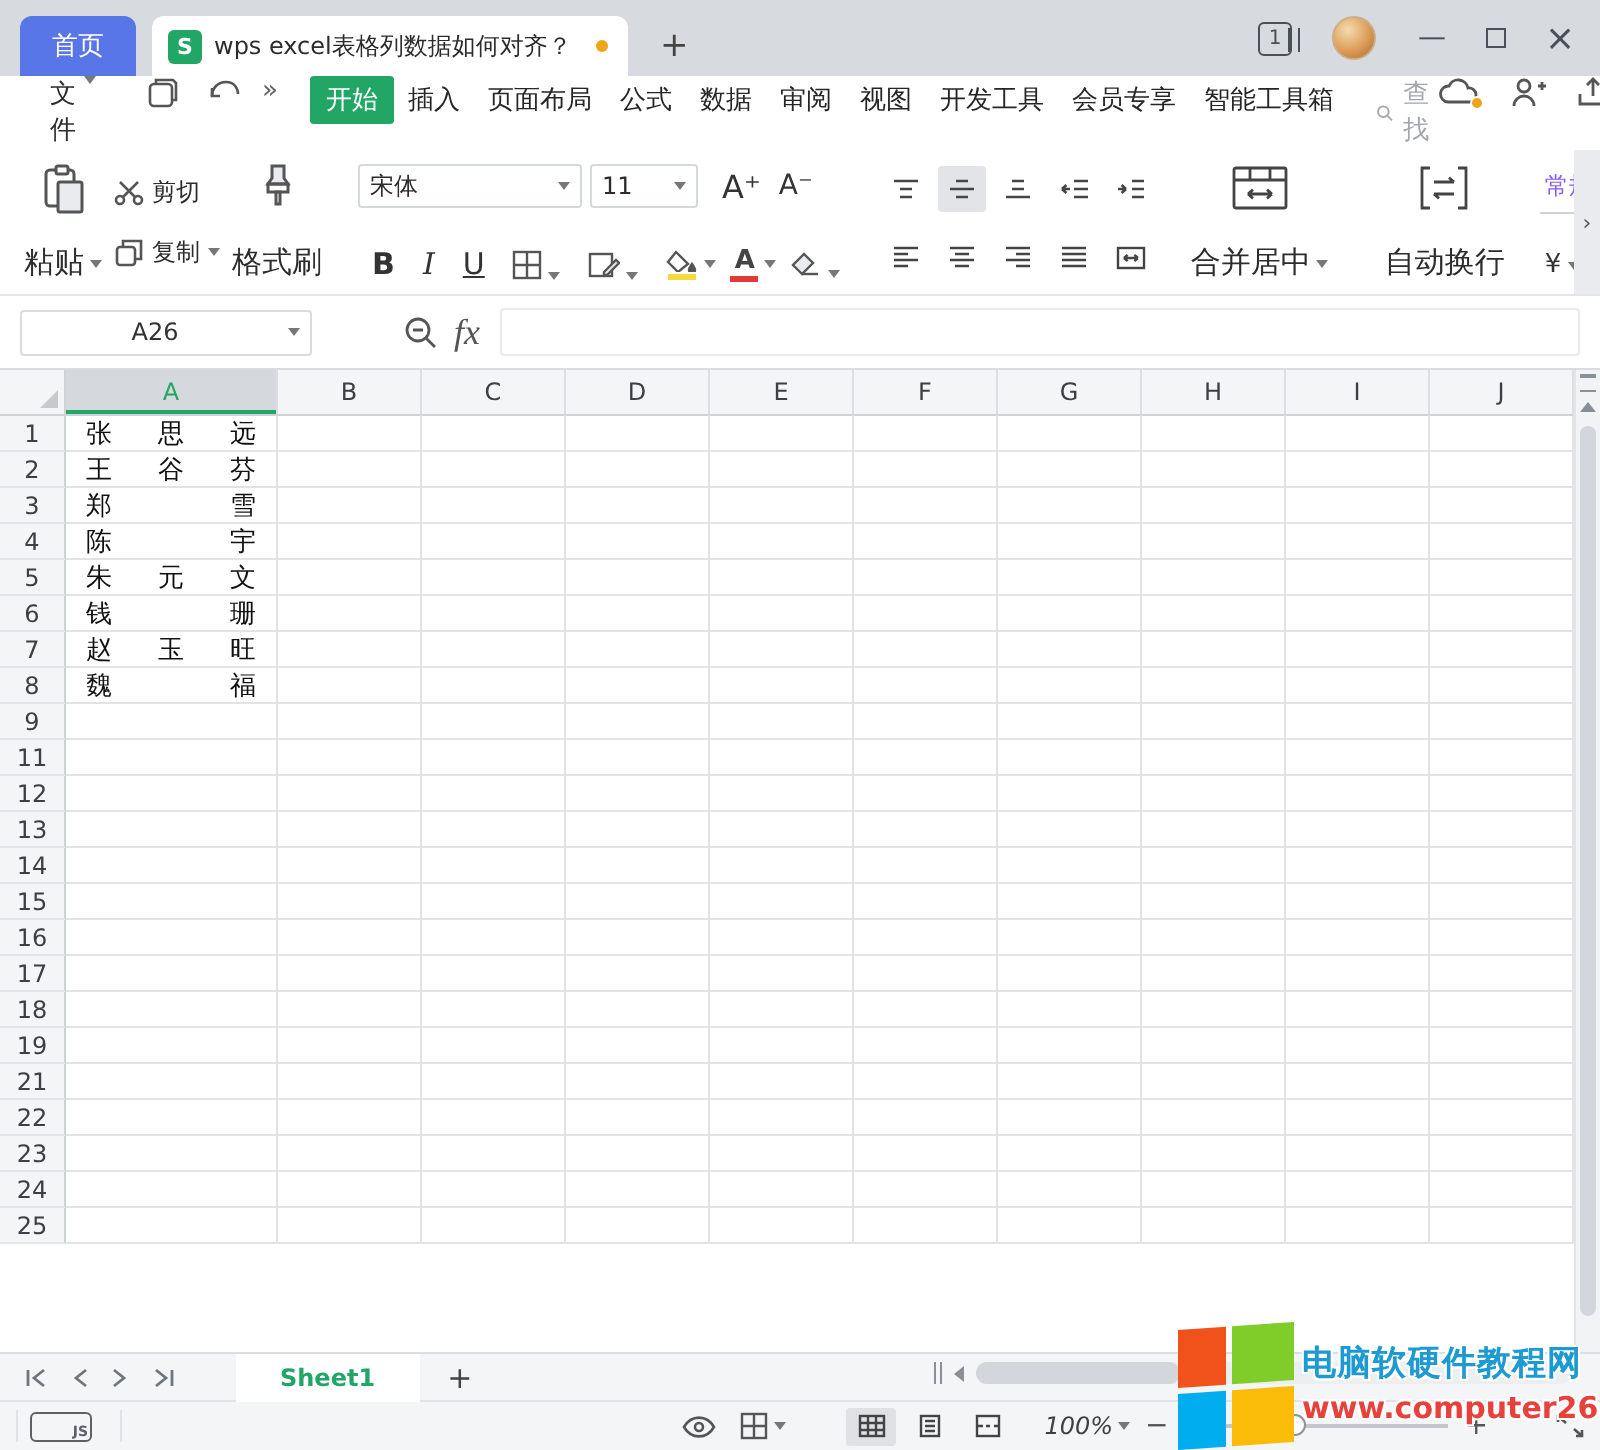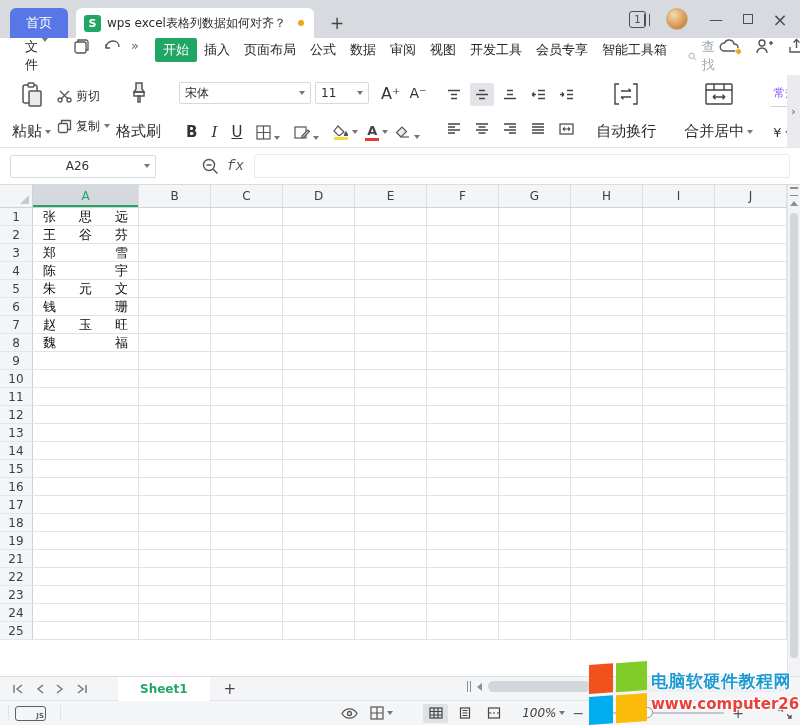--- a/index.html
+++ b/index.html
@@ -72,21 +72,21 @@
   .numrow { display:flex; align-items:center; gap:10px; font-size:13px; color:#333; padding-left:2px; }
   .thin-sup { font-size:11px; letter-spacing:-1px; }
   .ribbon-expand { position:absolute; right:0; top:0; bottom:0; width:13px; background:#e9ebee;
                    display:flex; align-items:center; justify-content:center; color:#555; font-size:11px; }
 
   
   .formulabar { height:37px; background:#fff; border-bottom:1px solid #d9dcdf; display:flex; align-items:center; padding:0 10px; }
   .namebox { width:146px; height:23px; border:1px solid #d8dbe0; border-radius:2px; display:flex; align-items:center; }
   .namebox .ref { flex:1; text-align:center; font-size:12px; color:#333; }
   .namebox .caret { margin-right:5px; }
-  .fx { font-family:Liberation Mono, monospace; font-style:italic; font-size:14px; color:#555; margin:0 10px 0 8px; }
+  .fx { font-family:Liberation Serif, serif; font-style:italic; font-size:18px; color:#555; margin:0 10px 0 8px; }
   .formula-input { flex:1; height:24px; border:1px solid #e8eaed; border-radius:2px; background:#fff; font-size:12px; padding:0 6px; }
 
   
   .gridwrap { position:relative; height:491px; background:#fff; overflow:hidden; }
   .colheaders { display:flex; height:23px; }
   .corner { width:33px; height:23px; background:#f4f5f7; border-right:1px solid #cfd2d6; border-bottom:1px solid #cfd2d6; position:relative; flex:none; }
   .corner::after { content:""; position:absolute; right:3px; bottom:3px; border-left:9px solid transparent; border-bottom:9px solid #c6c9cd; }
   .colh { width:72px; flex:none; background:#f4f5f7; border-right:1px solid #dcdee1; border-bottom:1px solid #cfd2d6;
           display:flex; align-items:center; justify-content:center; font-size:12px; color:#3c4043; }
   .colh.colA { width:106px; }
@@ -268,21 +268,21 @@
             <path d="M7 10h10v4H7z"></path>
             <path d="M11 14h2v6h-2z"></path>
           </svg>
         <span class="lbl">格式刷</span>
       </div>
     </div>
     <div class="rdiv"></div>
 
     <div class="fontgroup">
       <div class="frow" style="gap:4px;">
-        <div class="combo" style="width:132px;">
+        <div class="combo" style="width:112px;">
           <span>宋体</span>
           <span class="caret"></span>
         </div>
         <div class="combo" style="width:54px;">
           <span>11</span>
           <span class="caret"></span>
         </div>
         <span class="fmtbtn" style="font-size:16px;margin:0 3px 0 8px;">A⁺</span>
         <span class="fmtbtn" style="font-size:14px;margin:0 2px;">A⁻</span>
       </div>
@@ -383,36 +383,36 @@
             <svg class="ic" width="15" height="12" viewBox="0 0 15 12" fill="none" stroke="#444" stroke-width="1.2">
               <rect x="1" y="1" width="13" height="10"></rect>
               <path d="M4 6h7M4 6l1.8-1.6M4 6l1.8 1.6M11 6L9.2 4.4M11 6l-1.8 1.6"></path>
             </svg>
           </span>
       </div>
     </div>
 
     <div class="rgroup" style="margin-left:14px; gap:20px;">
       <div class="bigbtn">
-        <svg class="ic" width="26" height="24" viewBox="0 0 26 24" fill="none" stroke="#444" stroke-width="1.4">
-            <path d="M6 2H2v20h4M20 2h4v20h-4"></path>
-            <path d="M8 9h10M18 9l-2.5-2.2M8 15h10M8 15l2.5 2.2"></path>
-          </svg>
-        <span class="lbl">自动换行</span>
-      </div>
-      <div class="bigbtn">
         <svg class="ic" width="30" height="24" viewBox="0 0 30 24" fill="none" stroke="#444" stroke-width="1.4">
             <rect x="2" y="2" width="26" height="20" rx="1"></rect>
             <path d="M2 8h26M10 2v6M20 2v6"></path>
             <path d="M9 15h12M9 15l2.5-2.2M9 15l2.5 2.2M21 15l-2.5-2.2M21 15l-2.5 2.2"></path>
           </svg>
         <span class="lbl">
             <span>合并居中</span>
             <span class="caret"></span>
           </span>
+      </div>
+      <div class="bigbtn">
+        <svg class="ic" width="26" height="24" viewBox="0 0 26 24" fill="none" stroke="#444" stroke-width="1.4">
+            <path d="M6 2H2v20h4M20 2h4v20h-4"></path>
+            <path d="M8 9h10M18 9l-2.5-2.2M8 15h10M8 15l2.5 2.2"></path>
+          </svg>
+        <span class="lbl">自动换行</span>
       </div>
     </div>
     <div class="rdiv"></div>
 
     <div class="numgroup">
       <div class="numcombo">
         <span>常规</span>
       </div>
       <div class="numrow">
         <span style="display:flex;align-items:center;gap:3px;">
@@ -584,33 +584,20 @@
           <div class="cell"></div>
           <div class="cell"></div>
           <div class="cell"></div>
           <div class="cell"></div>
           <div class="cell"></div>
           <div class="cell"></div>
           <div class="cell"></div>
         </div>
         <div class="grow">
           <div class="rowh">9</div>
-          <div class="cell colA"></div>
-          <div class="cell"></div>
-          <div class="cell"></div>
-          <div class="cell"></div>
-          <div class="cell"></div>
-          <div class="cell"></div>
-          <div class="cell"></div>
-          <div class="cell"></div>
-          <div class="cell"></div>
-          <div class="cell"></div>
-        </div>
-        <div class="grow">
-          <div class="rowh">10</div>
           <div class="cell colA"></div>
           <div class="cell"></div>
           <div class="cell"></div>
           <div class="cell"></div>
           <div class="cell"></div>
           <div class="cell"></div>
           <div class="cell"></div>
           <div class="cell"></div>
           <div class="cell"></div>
           <div class="cell"></div>

